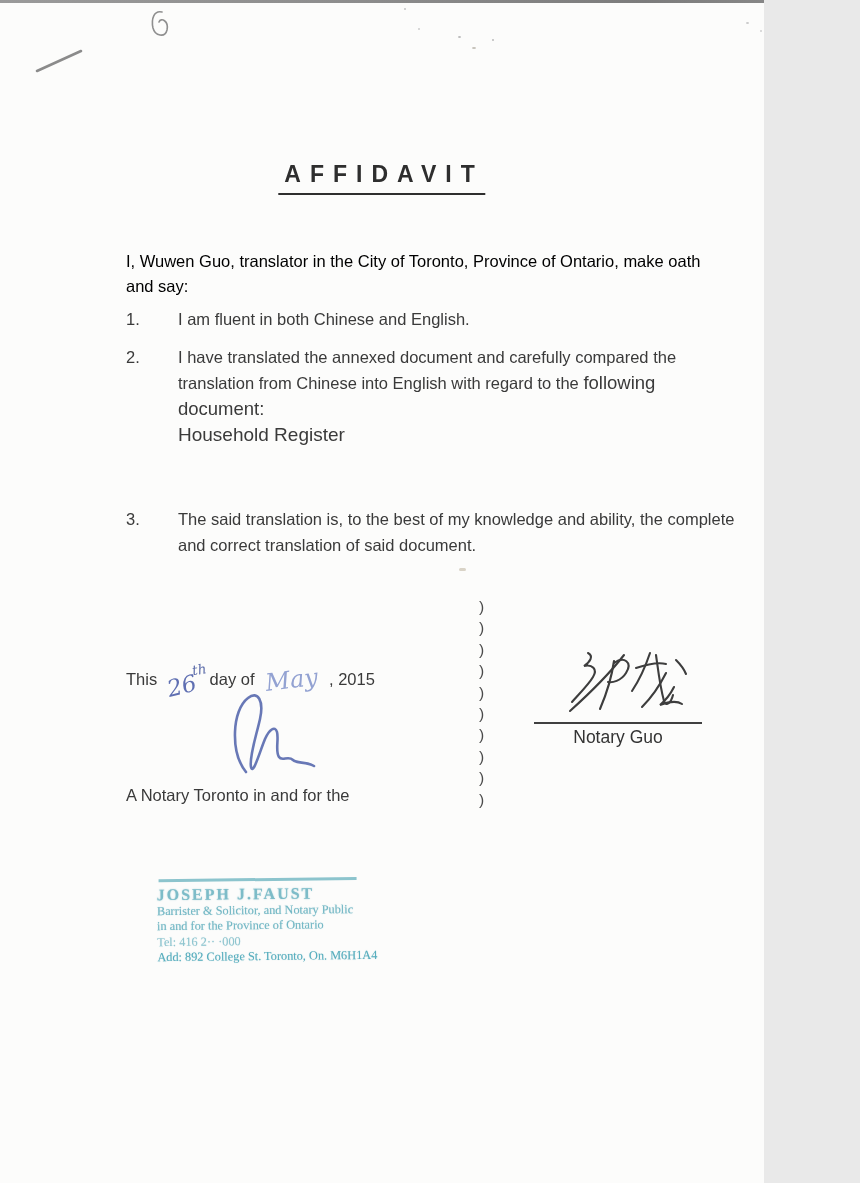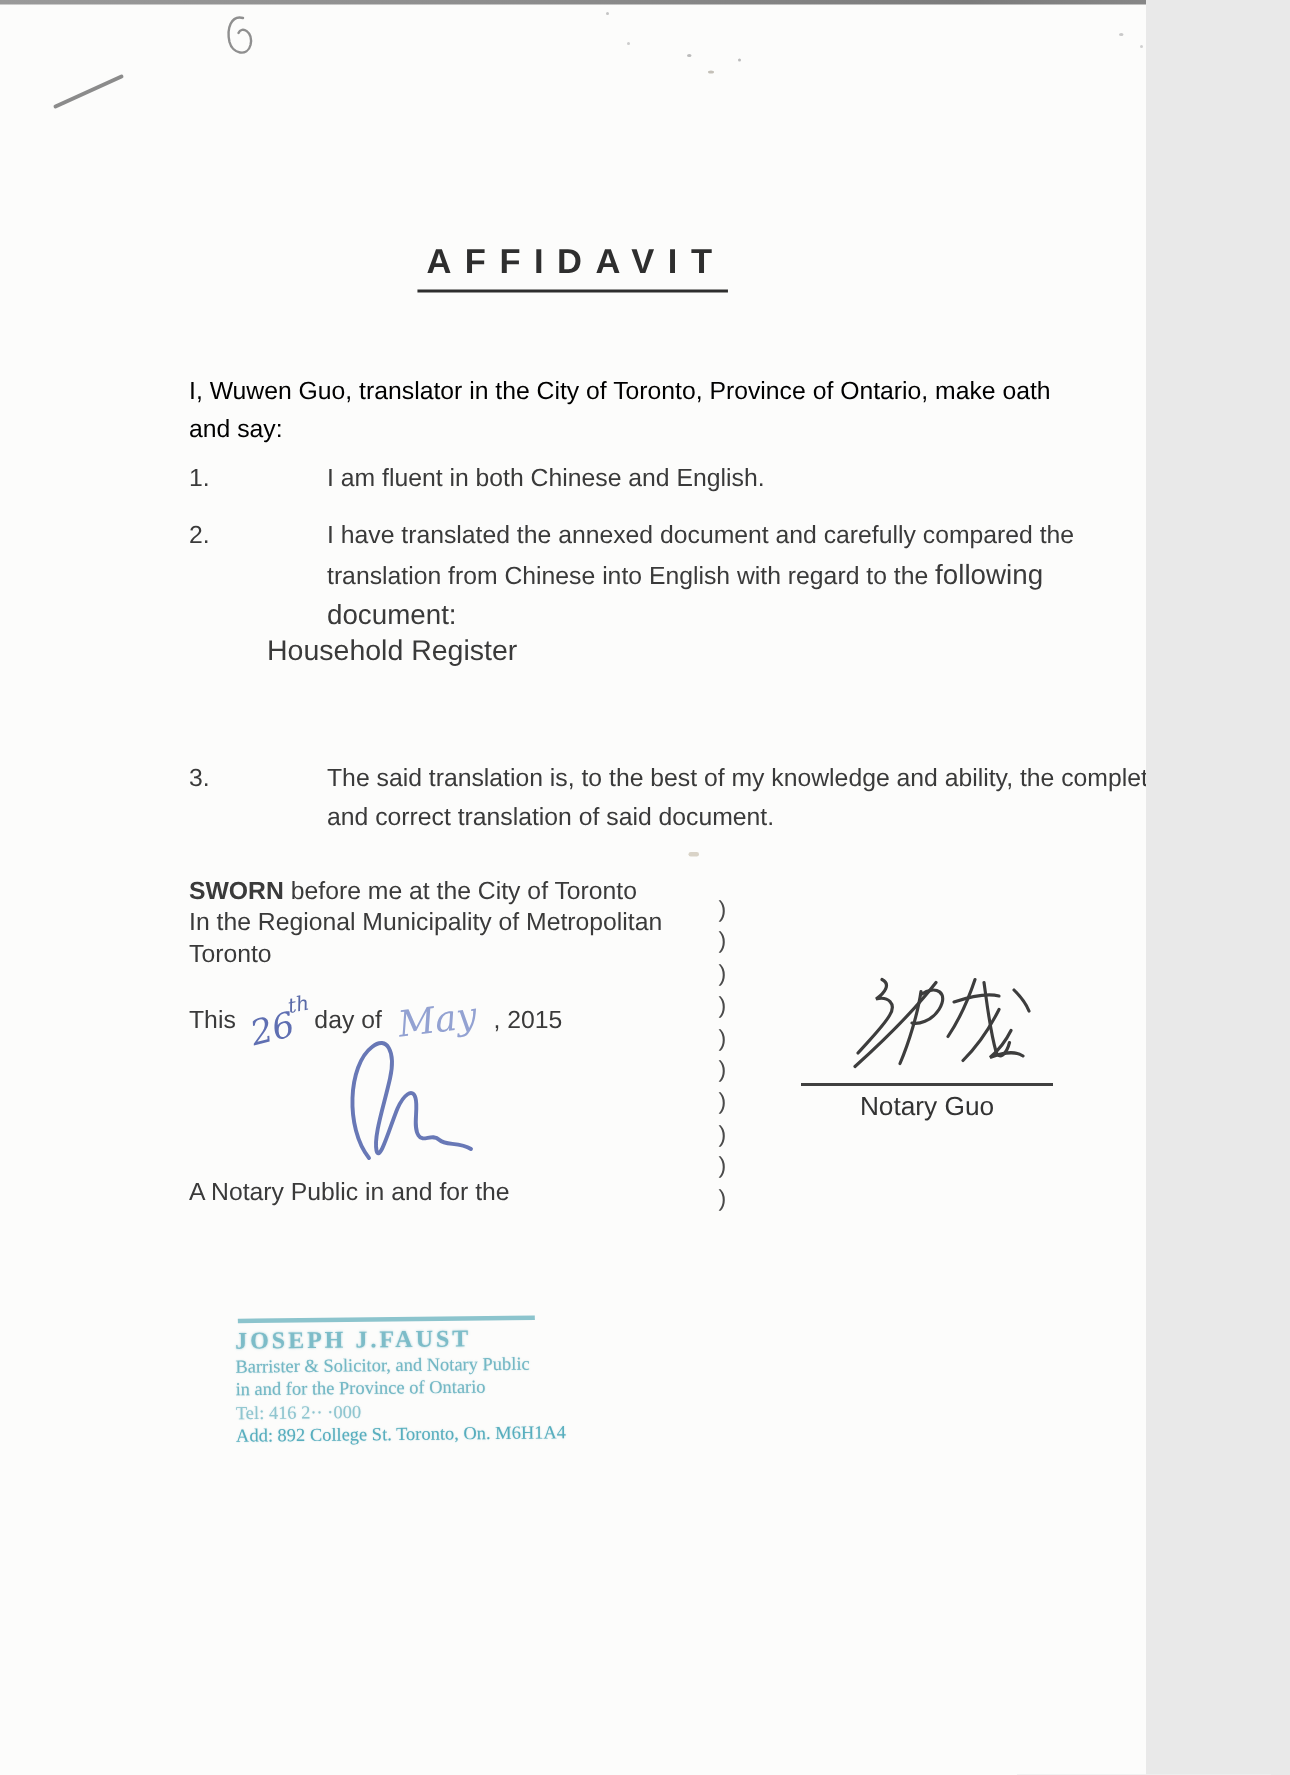--- a/index.html
+++ b/index.html
@@ -26,21 +26,21 @@
   }
   .intro {
     position:absolute; left:126px; top:249px; width:600px;
     font-size:16.5px; line-height:25px; color:#000000;
   }
   .item {
     position:absolute; left:126px; width:620px;
     font-size:16.5px; line-height:26px; padding-left:52px;
   }
   .item .num { position:absolute; left:0; top:0; }
-  .item .itext-wrap { display:block; width:568px;margin-left:40px; }
+  .item .itext-wrap { display:block; width:568px; }
   .serif-bit { font-family:Liberation Sans, sans-serif; font-size:18.5px;text-align:center; }
   .doc-name { position:absolute; left:178px; top:424px; font-size:19px; }
 
   .sworn { position:absolute; left:126px; top:584px; font-size:16.5px; line-height:21.2px; }
   .sworn b { font-weight:bold; }
 
   .parens-col {
     position:absolute; left:479px; top:596px;
     display:flex; flex-direction:column;
     font-size:15.5px; color:#4a4a4a;
@@ -123,25 +123,20 @@
     <span class="itext-wrap"><span>I have translated the annexed document and carefully compared the translation from Chinese into English with regard to the </span><span class="serif-bit">following document:</span></span>
   </div>
 
   <div class="doc-name">Household Register</div>
 
   <div class="item" style="top:506px;">
     <span class="num">3.</span>
     <span class="itext-wrap">The said translation is, to the best of my knowledge and ability, the complete and correct translation of said document.</span>
   </div>
 
-  <div class="sworn">
-    <div><b>SWORN</b><span> before me at the City of Toronto</span></div>
-    <div>In the Regional Municipality of Metropolitan</div>
-    <div>Toronto</div>
-  </div>
 
   <div class="parens-col">
       <span>)</span>
       <span>)</span>
       <span>)</span>
       <span>)</span>
       <span>)</span>
       <span>)</span>
       <span>)</span>
       <span>)</span>
@@ -171,21 +166,21 @@
       <path d="M108 28 C 102 40 94 52 84 62"></path>
       <path d="M118 15 C 122 19 126 24 128 29"></path>
       <path d="M116 42 C 112 50 108 55 102 60 C 110 57 118 55 124 59"></path>
     </g>
   </svg>
 
   <div class="sig-line"></div>
   <div class="sig-name">Notary Guo</div>
 
   <div class="notary-title">
-    <div>A Notary Public in and for the</div>
+    <div>A Notary Toronto in and for the</div>
   </div>
 
   <div class="stamp">
     <div class="stamp-border"></div>
     <div class="stamp-name">JOSEPH J.FAUST</div>
     <div class="stamp-line">Barrister &amp; Solicitor, and Notary Public</div>
     <div class="stamp-line">in and for the Province of Ontario</div>
     <div class="stamp-line tel">Tel: 416 2·· ·000</div>
     <div class="stamp-line addr">Add: 892 College St. Toronto, On. M6H1A4</div>
   </div>

